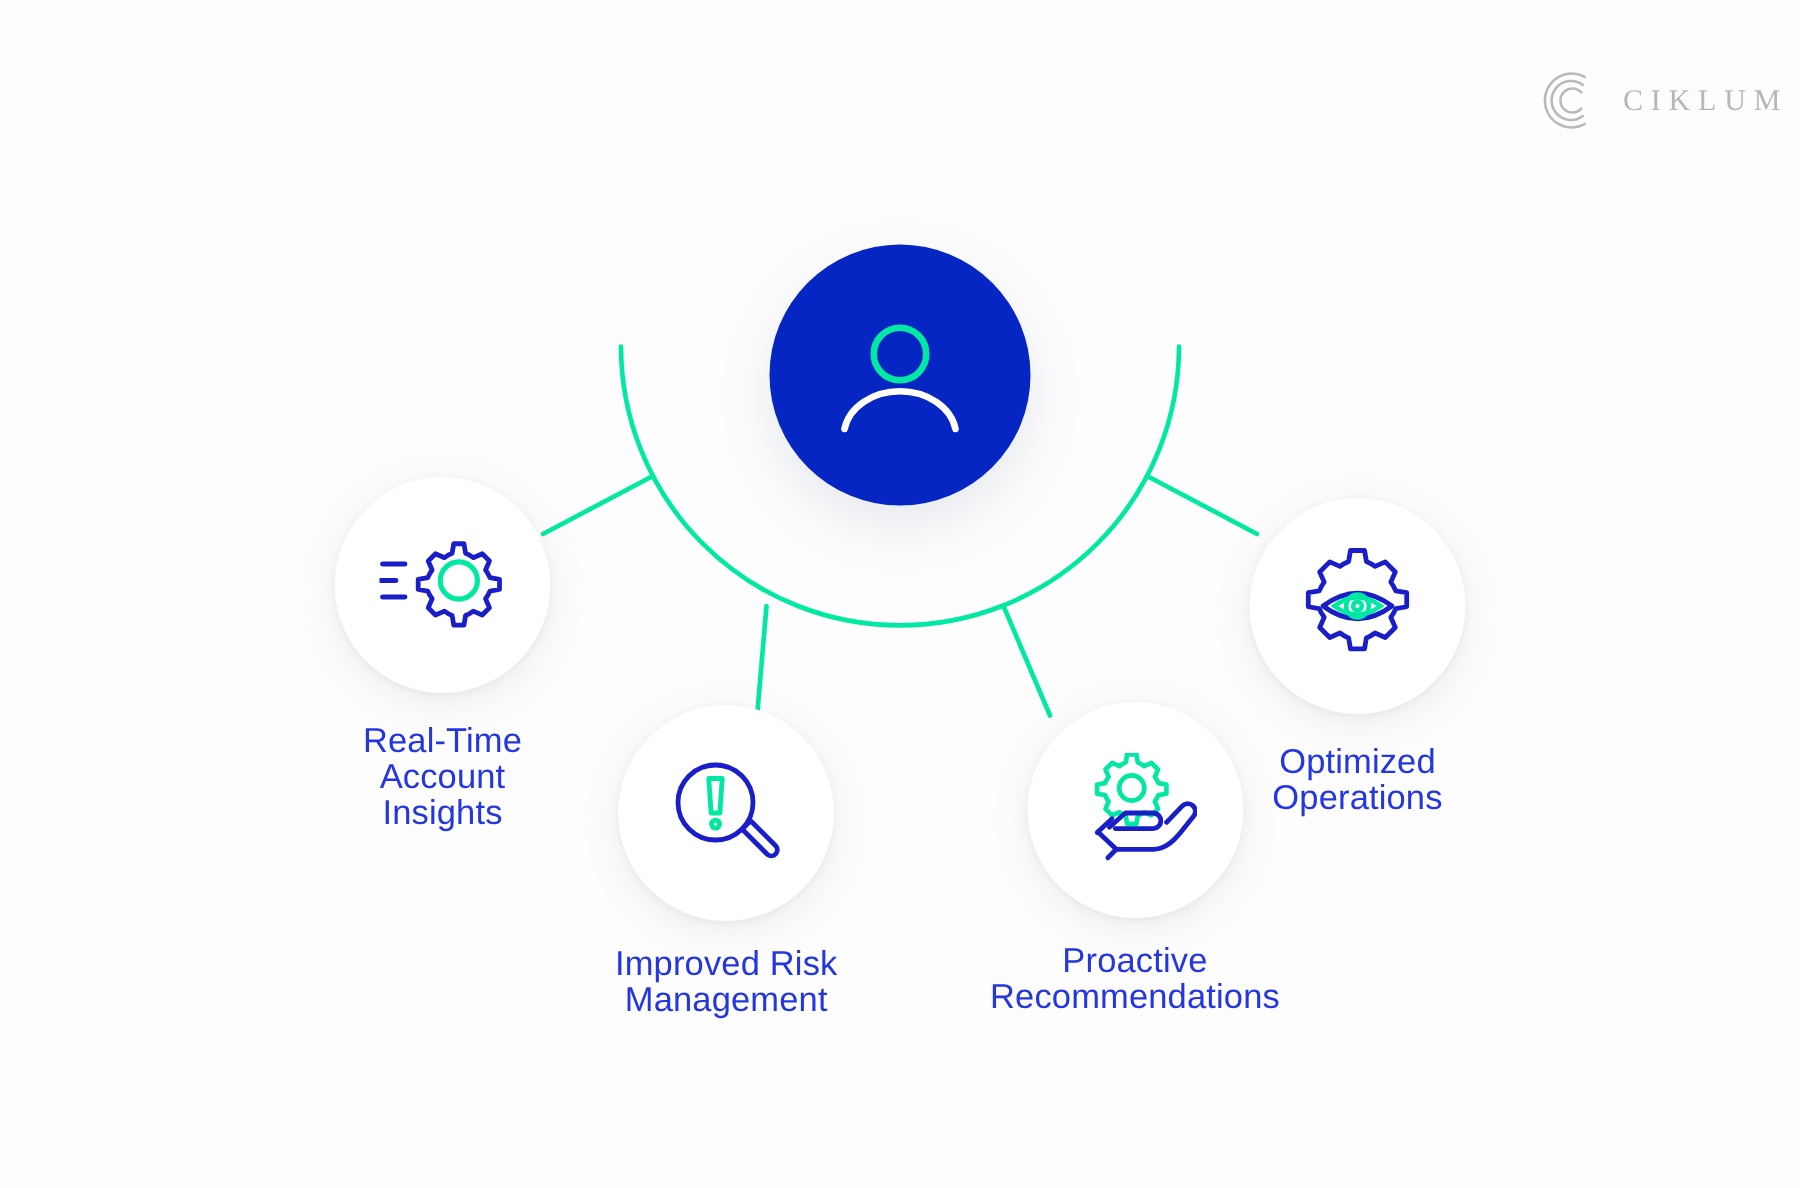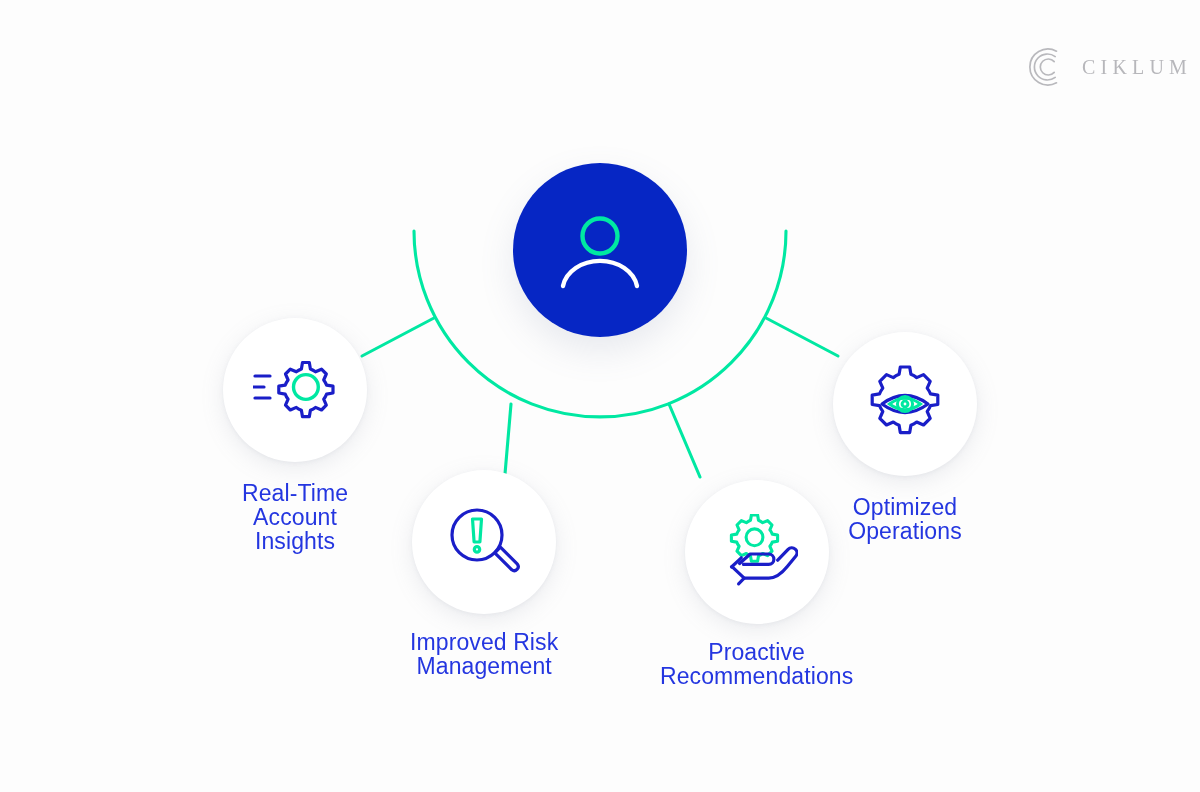--- a/index.html
+++ b/index.html
@@ -86,21 +86,21 @@
     line-height: 24px;
     white-space: pre-line;
     letter-spacing: 0.1px;
   }
   .node.caption-left .caption,
   .node.caption-right .caption { margin-top: 19px; }
 
   
   #node-0 { left: 223px; top: 318px; }
   #node-1 { left: 410px; top: 470px; }
-  #node-2 { left: 660px; top: 480px; align-items: center; }
+  #node-2 { left: 660px; top: 468px; align-items: center; }
   #node-3 { left: 833px; top: 332px; }
 </style>
 </head>
 <body>
 
 <div id="canvas">
 
   <div id="brand">
     <svg class="mark" viewBox="0 0 42 42">
       <g fill="none" stroke="#b9b9bd" stroke-width="1.7" stroke-linecap="round">

